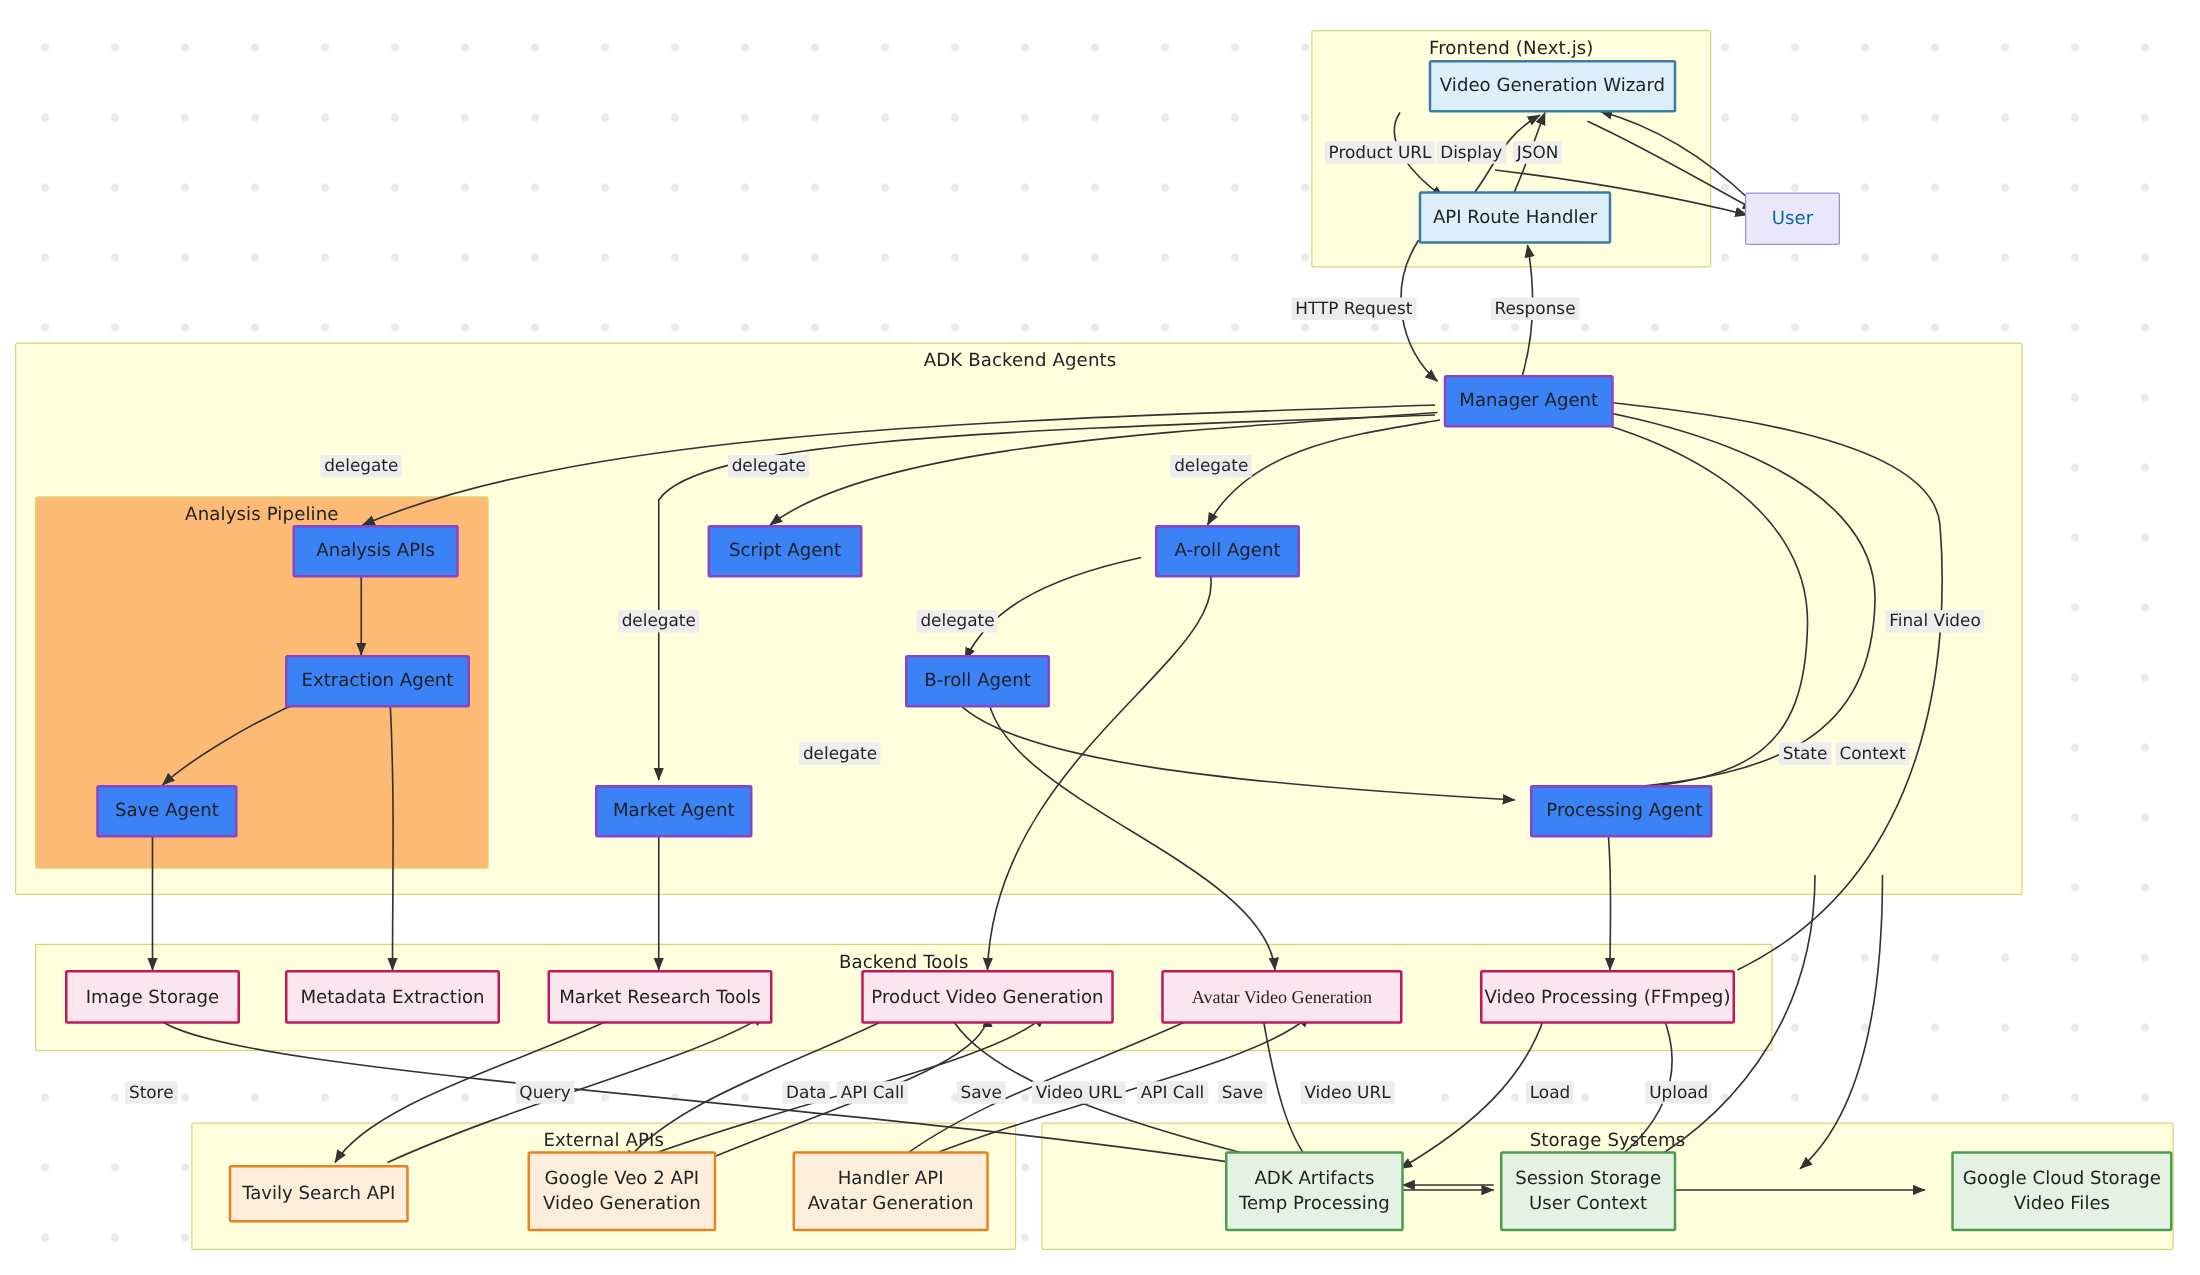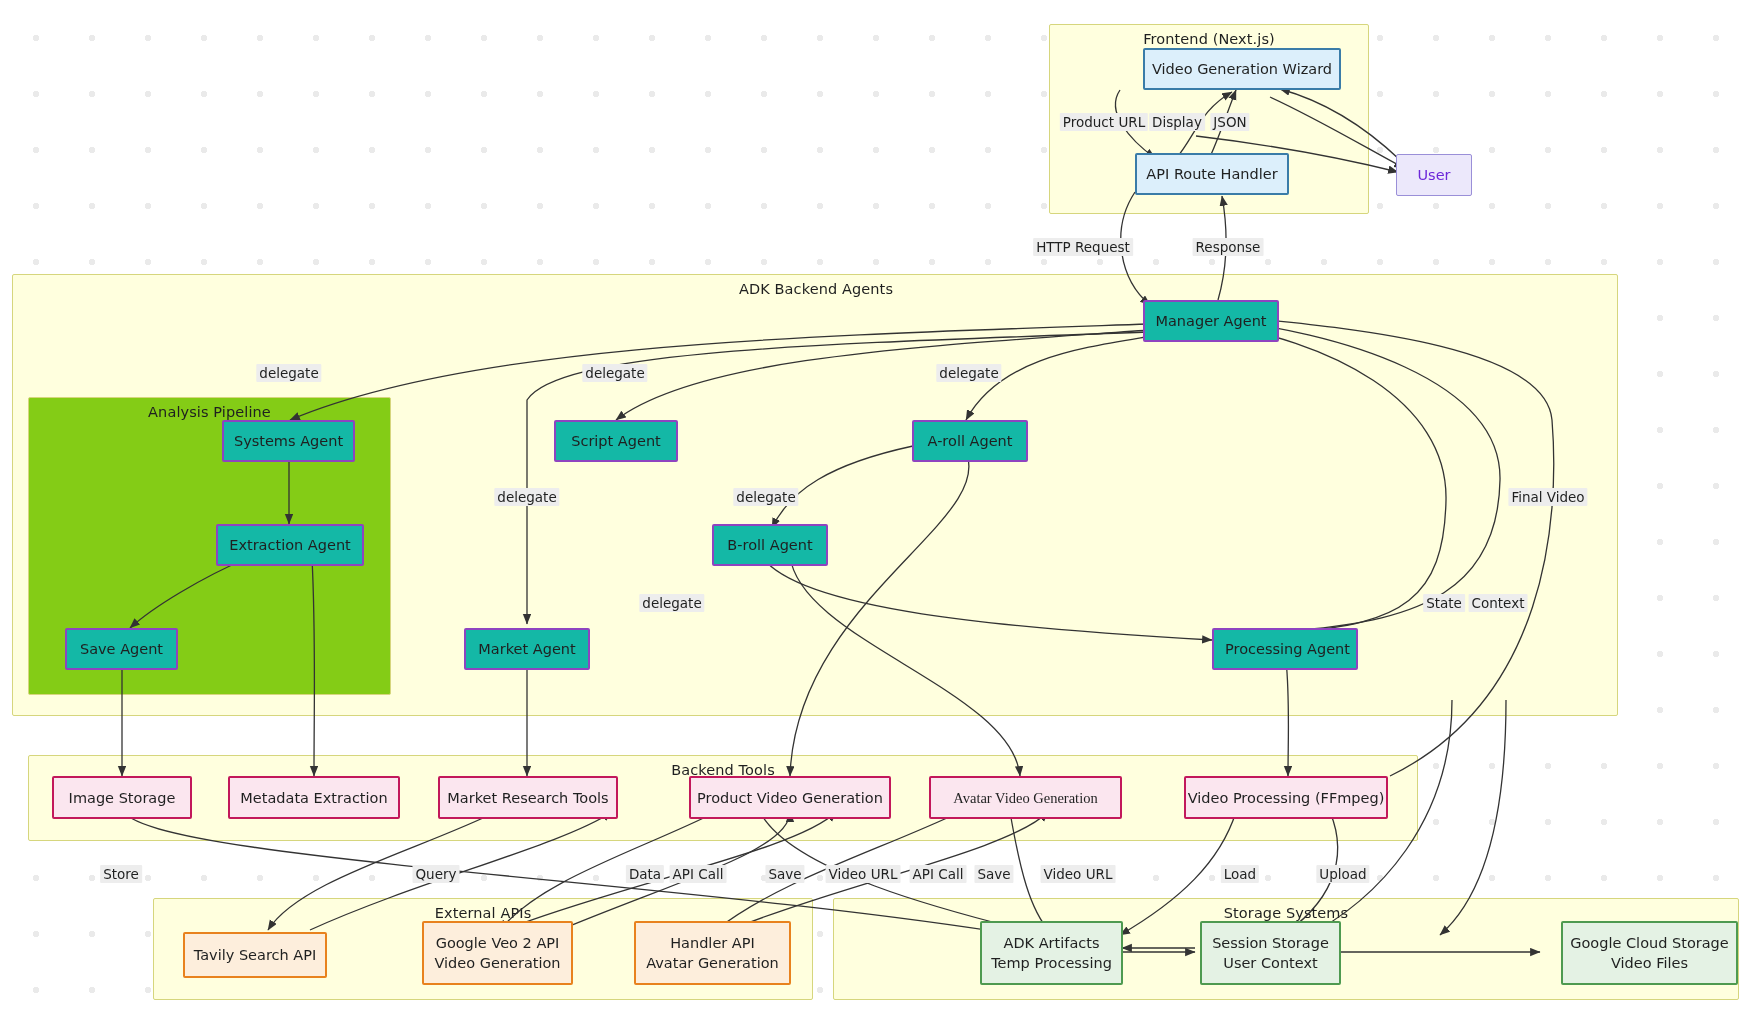--- a/index.html
+++ b/index.html
@@ -23,21 +23,21 @@
 
   
   .cluster{
     position:absolute;
     background:#ffffde;
     border:1px solid #d6d67d;
     border-radius:2px;
     box-sizing:border-box;
   }
   .cluster-inner{
-    background:#84cc16;
+    background:#fdba74;
     border:1px solid #d6d67d;
   }
   .cluster-title{
     position:absolute;
     left:0;right:0;
     top:6px;
     text-align:center;
     font-size:14.5px;
     color:#1f2020;
     letter-spacing:.1px;
@@ -54,22 +54,22 @@
     text-align:center;
     font-size:14.5px;
     line-height:1.38;
     border-radius:2px;
     padding:2px 6px;
     white-space:nowrap;
   }
   .node .ln{display:block;}
 
   .n-frontend{background:#dceffb;border:2px solid #3a7ca8;color:#1f2020;}
-  .n-user{background:#ece8fb;border:1.6px solid #9a8fd8;color:#6d28d9;}
-  .n-agent{background:#14b8a6;border:2px solid #8e44c0;color:#1f2020;}
+  .n-user{background:#ece8fb;border:1.6px solid #9a8fd8;color:#0369a1;}
+  .n-agent{background:#3b82f6;border:2px solid #8e44c0;color:#1f2020;margin-left:12px;}
   .n-tool{background:#fbe6ef;border:2px solid #c2185b;color:#1f2020;}
   .n-api{background:#fdeedc;border:2px solid #e8821e;color:#1f2020;}
   .n-store{background:#e4f2e4;border:2px solid #4e9a50;color:#1f2020;}
 
   
   .elabel{
     position:absolute;
     background:#ededed;
     color:#1f2020;
     font-size:13.5px;
@@ -217,21 +217,21 @@
 
   <div class="node n-user" style="left:1396px;top:154px;width:76px;height:42px;">
     <span class="ln">User</span>
   </div>
 
   <div class="node n-agent" style="left:1143px;top:300px;width:136px;height:42px;">
     <span class="ln">Manager Agent</span>
   </div>
 
   <div class="node n-agent" style="left:222px;top:420px;width:133px;height:42px;">
-    <span class="ln">Systems Agent</span>
+    <span class="ln">Analysis APIs</span>
   </div>
 
   <div class="node n-agent" style="left:216px;top:524px;width:148px;height:42px;">
     <span class="ln">Extraction Agent</span>
   </div>
 
   <div class="node n-agent" style="left:65px;top:628px;width:113px;height:42px;">
     <span class="ln">Save Agent</span>
   </div>
 

